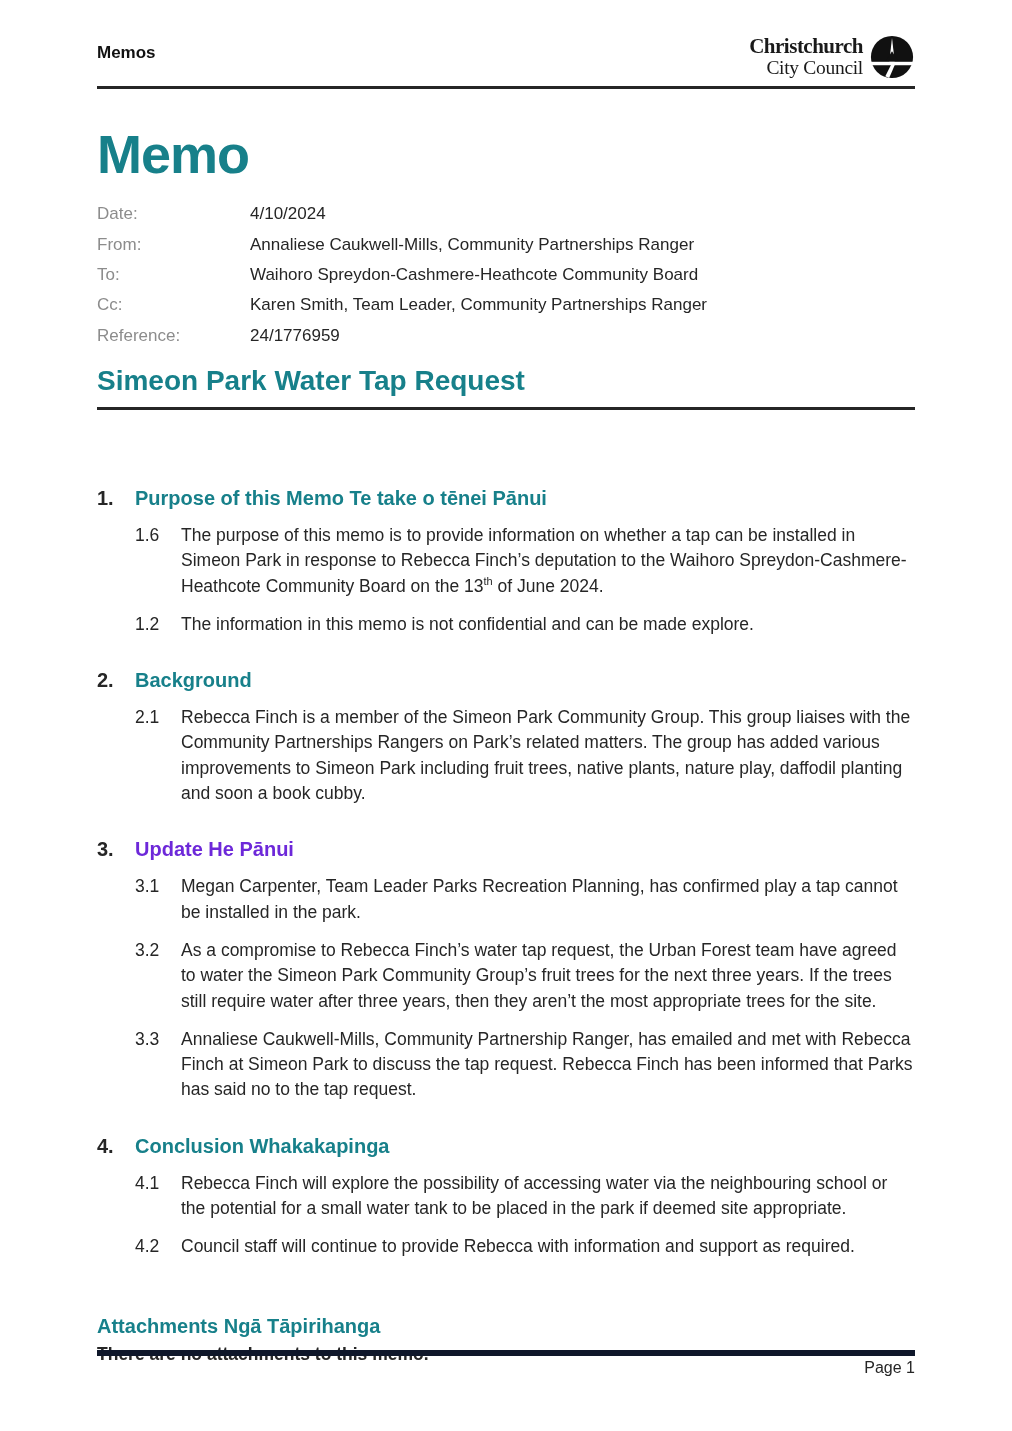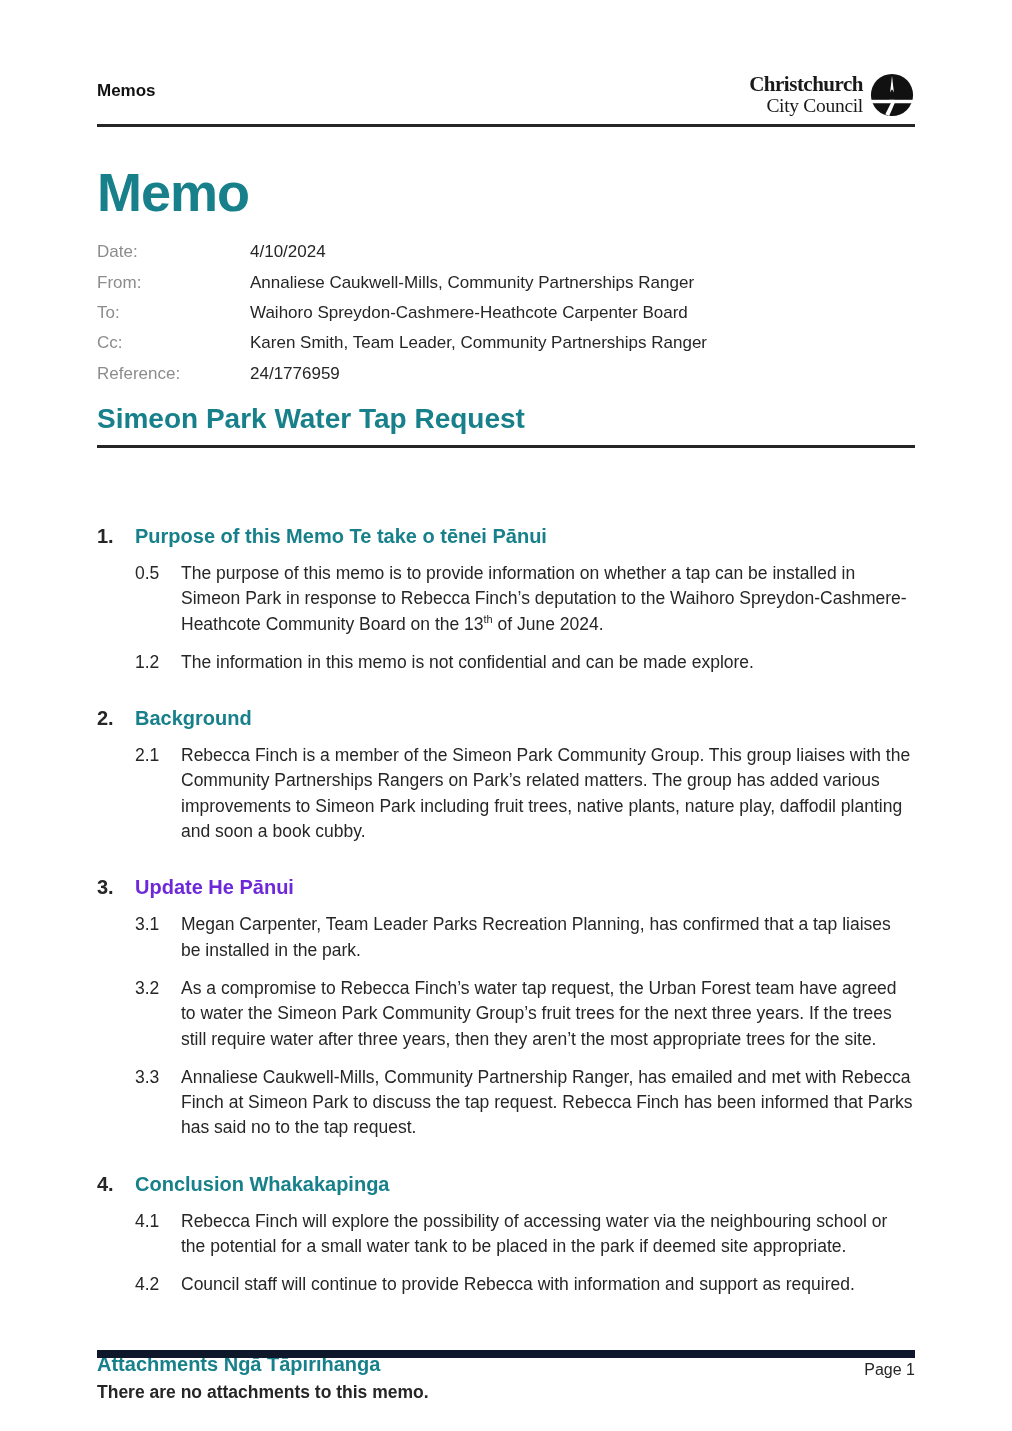--- a/index.html
+++ b/index.html
@@ -10,21 +10,21 @@
     background:#ffffff;
     font-family:"Liberation Sans", sans-serif;
     color:#262626;
     overflow:hidden;
   }
   .inner { padding:0 97px; }
 
   
   .header {
     display:flex; justify-content:space-between; align-items:flex-start;
-    padding-top:72px; padding-bottom:6px;
+    padding-top:34px; padding-bottom:6px;
     border-bottom:3px solid #262626;
   }
   .doc-type { font-size:17px; font-weight:bold; color:#111; margin-top:9px; }
   .logo { display:flex; align-items:center; gap:6px; }
   .logo-text {
     text-align:right;
     font-family:"Liberation Serif", serif;
     color:#1a1a1a; line-height:1.02;
   }
   .logo-line1 { font-size:21px; font-weight:bold; letter-spacing:-0.5px; }
@@ -57,21 +57,21 @@
   .clause-text sup { font-size:11px; line-height:0; }
 
   
   .attachments { margin-top:54px; }
   .attachments-heading { font-size:20px; font-weight:bold; line-height:24px; }
   .attachments-body { margin-top:6px; font-size:17.5px;font-weight:bold; }
 
   
   .footer {
     position:absolute; left:97px; right:97px; top:1350px;
-    border-top:8px solid #0f172a;
+    border-top:6px solid #0f172a;
     text-align:right; font-size:16px; color:#262626; padding-top:3px;
   }
 </style>
 </head>
 <body>
 
 <div class="page">
   <div class="inner">
 
     <div class="header">
@@ -97,42 +97,42 @@
         <div class="meta-row">
           <div class="meta-label">Date:</div>
           <div class="meta-value">4/10/2024</div>
         </div>
         <div class="meta-row">
           <div class="meta-label">From:</div>
           <div class="meta-value">Annaliese Caukwell-Mills, Community Partnerships Ranger</div>
         </div>
         <div class="meta-row">
           <div class="meta-label">To:</div>
-          <div class="meta-value">Waihoro Spreydon-Cashmere-Heathcote Carpenter Board</div>
+          <div class="meta-value">Waihoro Spreydon-Cashmere-Heathcote Community Board</div>
         </div>
         <div class="meta-row">
           <div class="meta-label">Cc:</div>
           <div class="meta-value">Karen Smith, Team Leader, Community Partnerships Ranger</div>
         </div>
         <div class="meta-row">
           <div class="meta-label">Reference:</div>
           <div class="meta-value">24/1776959</div>
         </div>
       </div>
 
     <div class="subject" style="color:#17808A;">Simeon Park Water Tap Request</div>
 
     <div class="sections">
         <div class="section">
           <div class="section-heading">
             <span class="section-num">1.</span>
             <span style="color: rgb(23, 128, 138);">Purpose of this Memo Te take o tēnei Pānui</span>
           </div>
           <div class="clause">
-            <span class="clause-num">0.5</span>
+            <span class="clause-num">1.6</span>
             <div class="clause-text">The purpose of this memo is to provide information on whether a tap can be installed in Simeon Park in response to Rebecca Finch’s deputation to the Waihoro Spreydon-Cashmere-Heathcote Community Board on the 13<sup>th</sup> of June 2024.</div>
           </div>
           <div class="clause">
             <span class="clause-num">1.2</span>
             <div class="clause-text">The information in this memo is not confidential and can be made explore.</div>
           </div>
         </div>
         <div class="section">
           <div class="section-heading">
             <span class="section-num">2.</span>
@@ -143,21 +143,21 @@
             <div class="clause-text">Rebecca Finch is a member of the Simeon Park Community Group. This group liaises with the Community Partnerships Rangers on Park’s related matters. The group has added various improvements to Simeon Park including fruit trees, native plants, nature play, daffodil planting and soon a book cubby.</div>
           </div>
         </div>
         <div class="section">
           <div class="section-heading">
             <span class="section-num">3.</span>
             <span style="color: #6d28d9;">Update He Pānui</span>
           </div>
           <div class="clause">
             <span class="clause-num">3.1</span>
-            <div class="clause-text">Megan Carpenter, Team Leader Parks Recreation Planning, has confirmed that a tap liaises be installed in the park.</div>
+            <div class="clause-text">Megan Carpenter, Team Leader Parks Recreation Planning, has confirmed play a tap cannot be installed in the park.</div>
           </div>
           <div class="clause">
             <span class="clause-num">3.2</span>
             <div class="clause-text">As a compromise to Rebecca Finch’s water tap request, the Urban Forest team have agreed to water the Simeon Park Community Group’s fruit trees for the next three years. If the trees still require water after three years, then they aren’t the most appropriate trees for the site.</div>
           </div>
           <div class="clause">
             <span class="clause-num">3.3</span>
             <div class="clause-text">Annaliese Caukwell-Mills, Community Partnership Ranger, has emailed and met with Rebecca Finch at Simeon Park to discuss the tap request. Rebecca Finch has been informed that Parks has said no to the tap request.</div>
           </div>
         </div>

